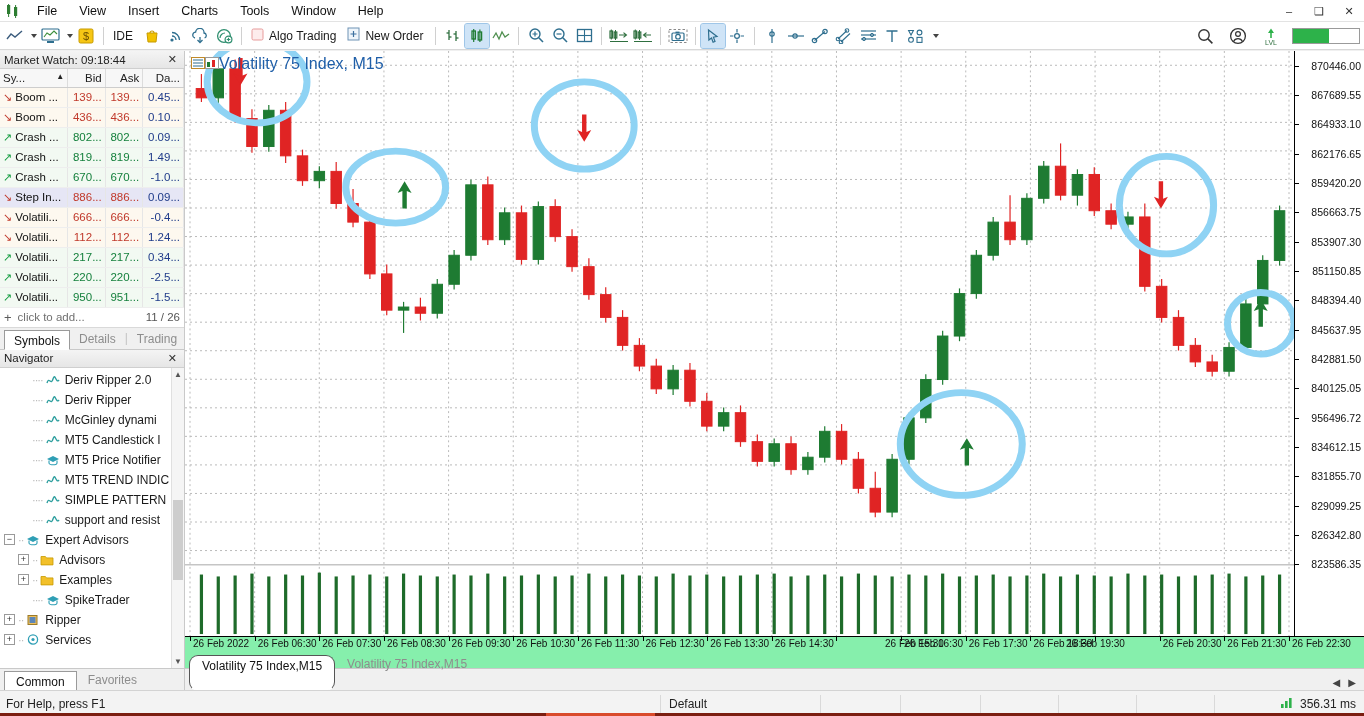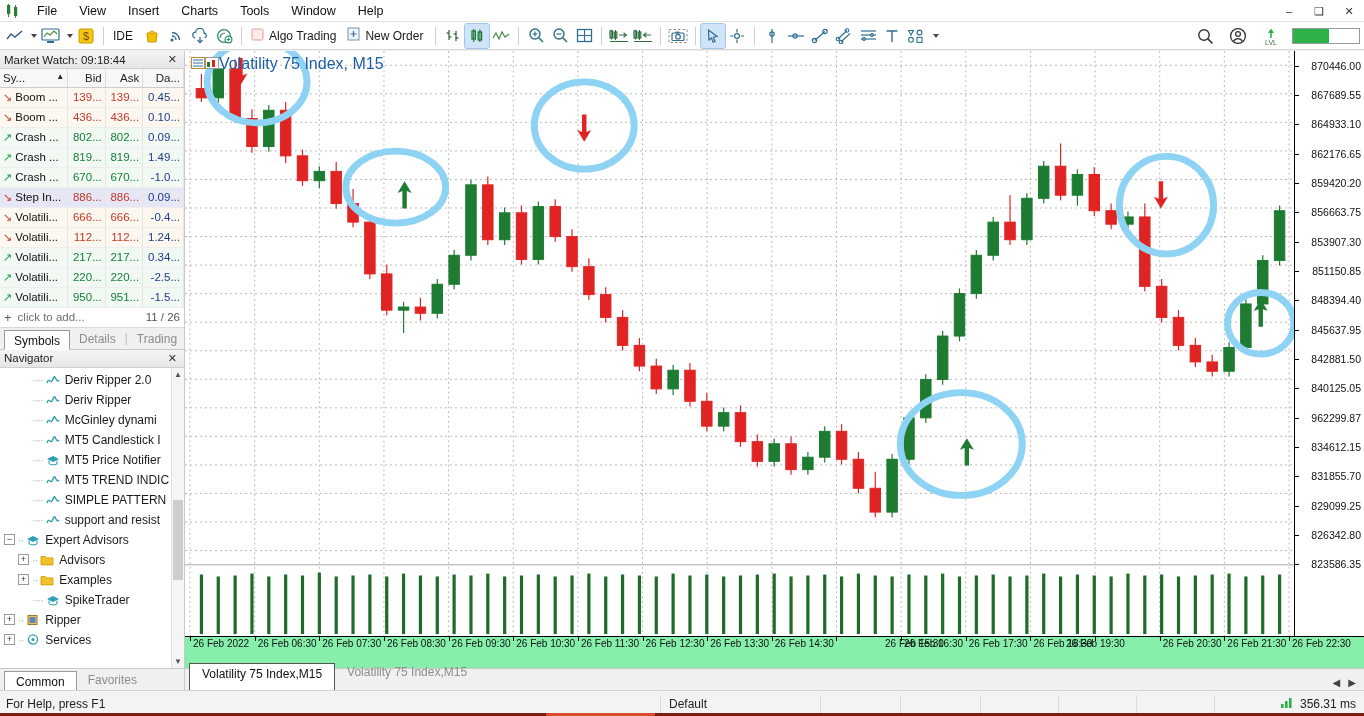--- a/index.html
+++ b/index.html
@@ -99,21 +99,21 @@
   .chartwrap { flex:1 1 auto; position:relative; background:#ffffff; overflow:hidden; }
   .chart-label { position:absolute; left:6px; top:4px; display:flex; align-items:center; gap:0; font-size:16px; color:#1e5ea8; z-index:6;}
   .priceaxis { position:absolute; right:0; top:0; bottom:0; width:70px; background:#fff; border-left:1px solid #000; z-index:5;text-align:right;}
   .priceaxis .pl { position:absolute; right:3px; font-size:10.5px; color:#111; transform:translateY(-50%); white-space:nowrap;}
   .priceaxis .tick { position:absolute; left:0; width:4px; height:1px; background:#000; }
   .timeaxis { height:32px; border-top:1px solid #000; background:#86efac; position:relative; overflow:hidden;}
   .timeaxis .tl { position:absolute; top:1px; font-size:10px; color:#111; white-space:nowrap; }
   .timeaxis .tk { position:absolute; top:0; width:1px; height:4px; background:#000; }
   .plot { position:absolute; left:0; top:0; bottom:0; right:70px; }
   .charttabs { height:22px; background:#f0f0f0; display:flex; align-items:flex-end; border-top:1px solid #c9c9c9; padding-left:4px; position:relative;}
-  .charttabs .tab { padding:2px 12px; font-size:12px; color:#8d8d8d; height:28px; line-height:16px; }
+  .charttabs .tab { padding:2px 12px; font-size:12px; color:#8d8d8d; height:36px; line-height:16px;border-radius:9px; }
   .charttabs .tab.on { background:#fff; color:#111; border:1px solid #555; border-bottom:1px solid #fff; position:relative; top:1px;}
   .charttabs .navarrows { margin-left:auto; display:flex; align-items:center; gap:8px; padding:0 8px 2px 0; color:#444; font-size:10px;}
 
   
   .statusbar {
     position:absolute; left:0; right:0; bottom:0; height:26px; background:#f3f3f3;
     border-top:1px solid #d3d3d3; display:flex; align-items:center; font-size:12px; color:#222;
   }
   .statusbar .cell { border-left:1px solid #d9d9d9; height:18px; display:flex; align-items:center; padding:0 8px; }
   .statusbar .first { border-left:none; padding-left:6px; }
@@ -961,21 +961,21 @@
           <div class="pl" style="top: 219.946px;">851150.85</div>
           <div class="tick" style="top: 219.946px;"></div>
           <div class="pl" style="top: 249.272px;">848394.40</div>
           <div class="tick" style="top: 249.272px;"></div>
           <div class="pl" style="top: 278.599px;">845637.95</div>
           <div class="tick" style="top: 278.599px;"></div>
           <div class="pl" style="top: 307.925px;">842881.50</div>
           <div class="tick" style="top: 307.925px;"></div>
           <div class="pl" style="top: 337.251px;">840125.05</div>
           <div class="tick" style="top: 337.251px;"></div>
-          <div class="pl" style="top: 366.578px;">962299.87</div>
+          <div class="pl" style="top: 366.578px;">956496.72</div>
           <div class="tick" style="top: 366.578px;"></div>
           <div class="pl" style="top: 395.904px;">834612.15</div>
           <div class="tick" style="top: 395.904px;"></div>
           <div class="pl" style="top: 425.231px;">831855.70</div>
           <div class="tick" style="top: 425.231px;"></div>
           <div class="pl" style="top: 454.557px;">829099.25</div>
           <div class="tick" style="top: 454.557px;"></div>
           <div class="pl" style="top: 483.883px;">826342.80</div>
           <div class="tick" style="top: 483.883px;"></div>
           <div class="pl" style="top: 513.21px;">823586.35</div>

